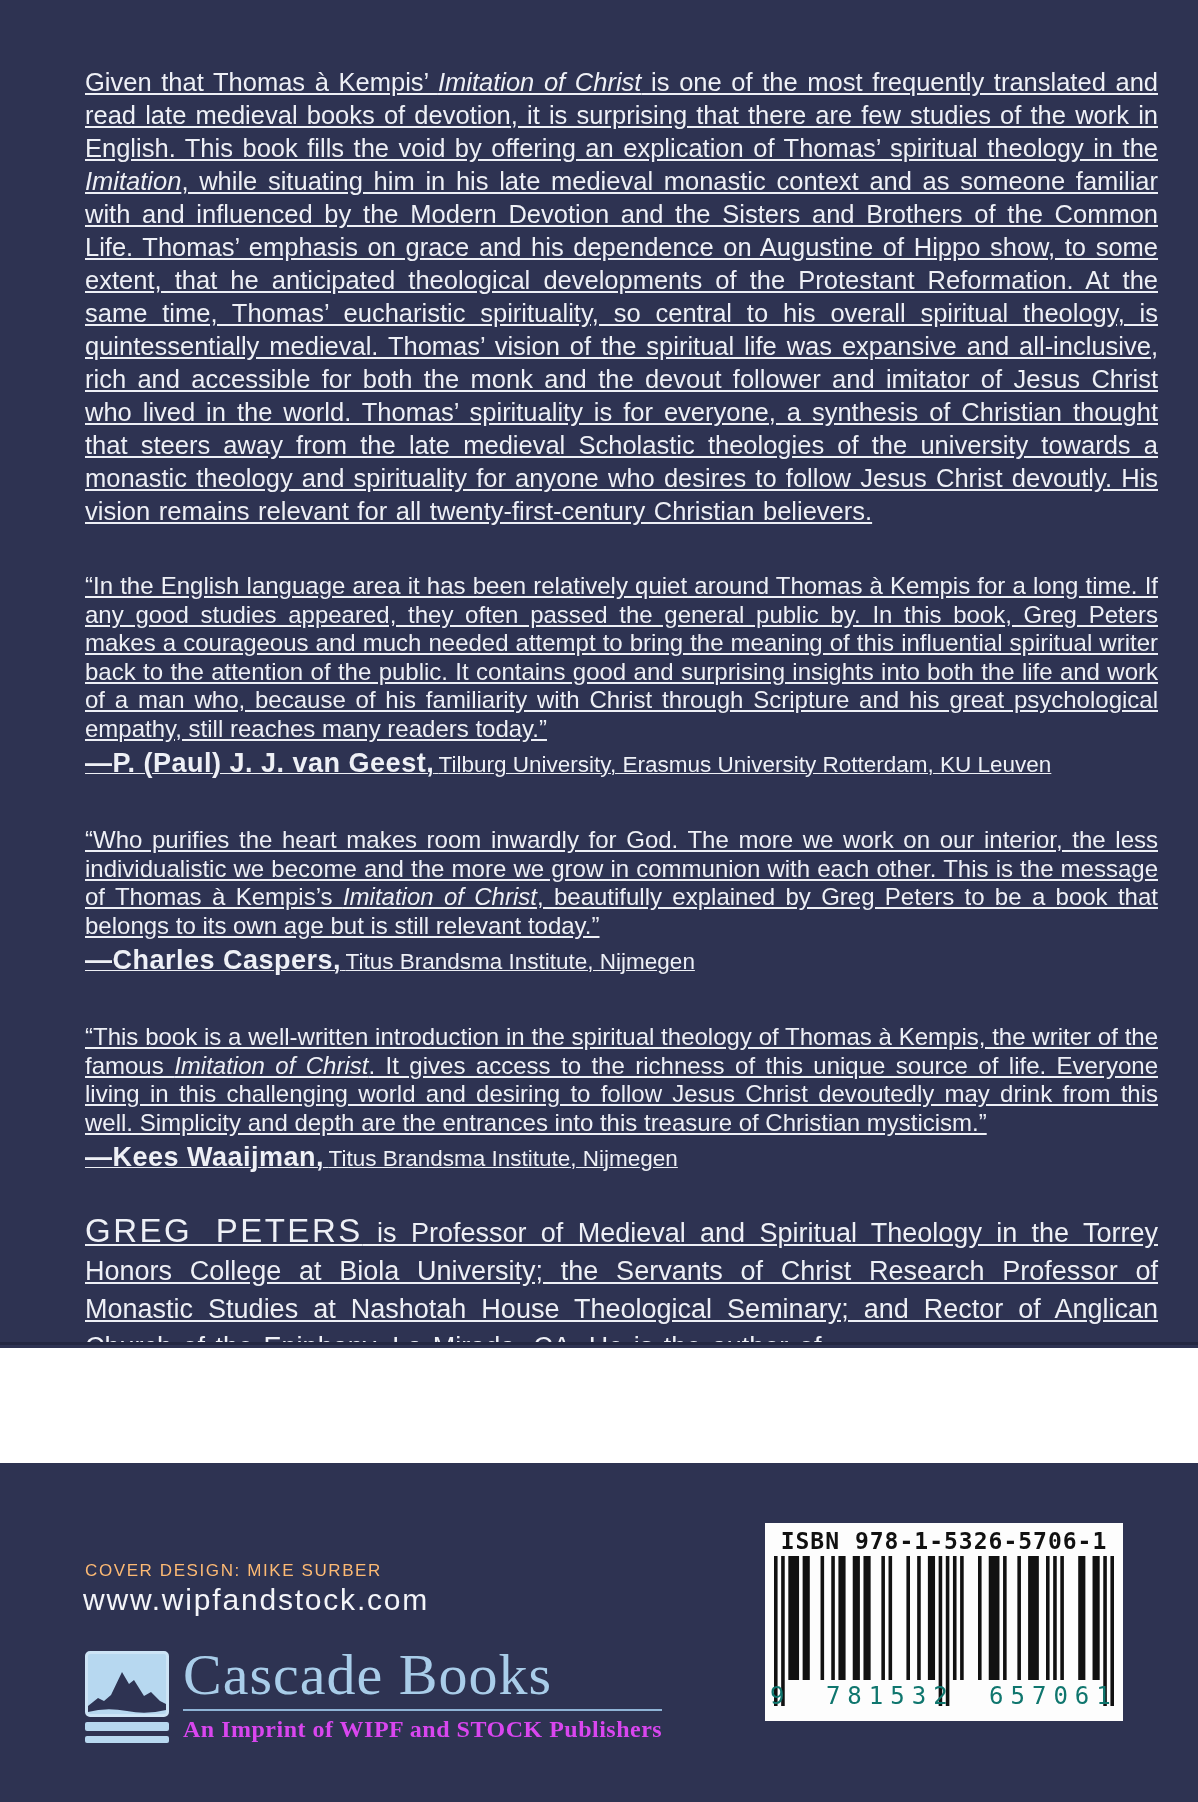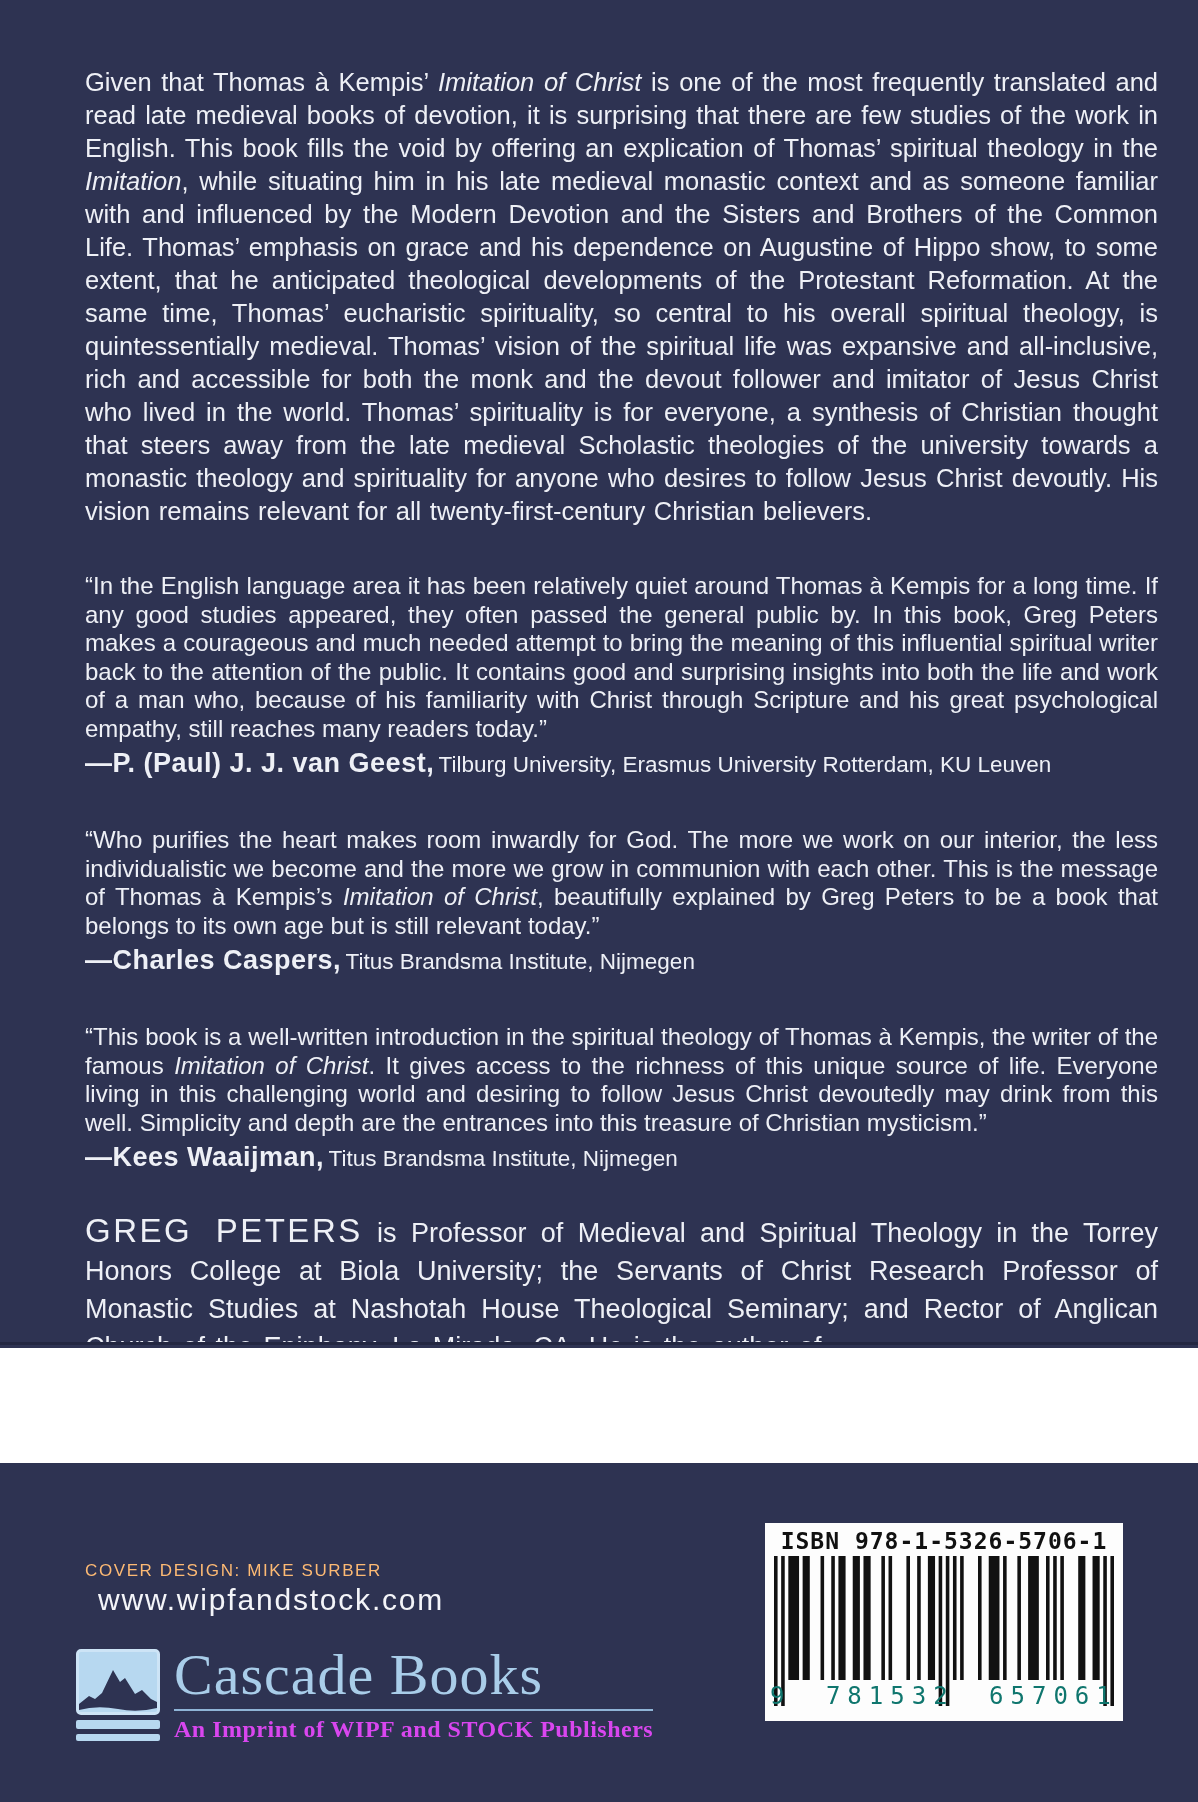--- a/index.html
+++ b/index.html
@@ -5,21 +5,21 @@
   html,body{margin:0;padding:0;background:#555;}
   .cover{
     position:relative;width:1198px;height:1802px;margin:0 auto;
     background:#2e3352;overflow:hidden;
     font-family:"Liberation Sans", sans-serif;color:#eef0f6;
   }
   
   .panel-top{
     position:absolute;left:0;top:0;width:100%;height:1345px;
     box-sizing:border-box;padding:66px 40px 0 85px;
-    border-bottom:3px solid #232741;overflow:hidden;
+    border-bottom:3px solid #232741;overflow:hidden;text-decoration:underline;
   }
   .synopsis{
     margin:0;font-size:25.5px;line-height:33px;text-align:justify;
     color:#eef0f6;word-spacing:1.5px;
   }
   .blurb{margin-top:44px;}
   .blurb-quote{
     margin:0;font-size:24px;line-height:28.5px;text-align:justify;color:#eef0f6;
   }
   .attribution{margin:5px 0 0 0;line-height:30px;}
@@ -37,25 +37,25 @@
   }
   
   .panel-bottom{
     position:absolute;left:0;top:1463px;width:100%;height:339px;background:#2e3352;
   }
   .credit{
     position:absolute;left:85px;top:98px;
     font-size:17px;letter-spacing:1.6px;color:#fdba74;
   }
   .website{
-    position:absolute;left:98px;top:120px;
+    position:absolute;left:83px;top:120px;
     font-size:30px;letter-spacing:1.8px;color:#f4f5f9;
   }
   .imprint{
-    position:absolute;left:76px;top:184px;display:flex;align-items:center;
+    position:absolute;left:85px;top:184px;display:flex;align-items:flex-end;
   }
   .logo{width:84px;margin-right:14px;}
   .logo-square{
     width:84px;height:66px;border-radius:5px;background:#b7d8f0;
     border:3px solid #cde4f6;box-sizing:border-box;overflow:hidden;
   }
   .logo-stripe1{height:9px;background:#b7d8f0;margin-top:5px;border-radius:2px;}
   .logo-stripe2{height:7px;background:#b7d8f0;margin-top:5px;border-radius:2px;}
   .imprint-text{display:inline-block;}
   .imprint-name{

